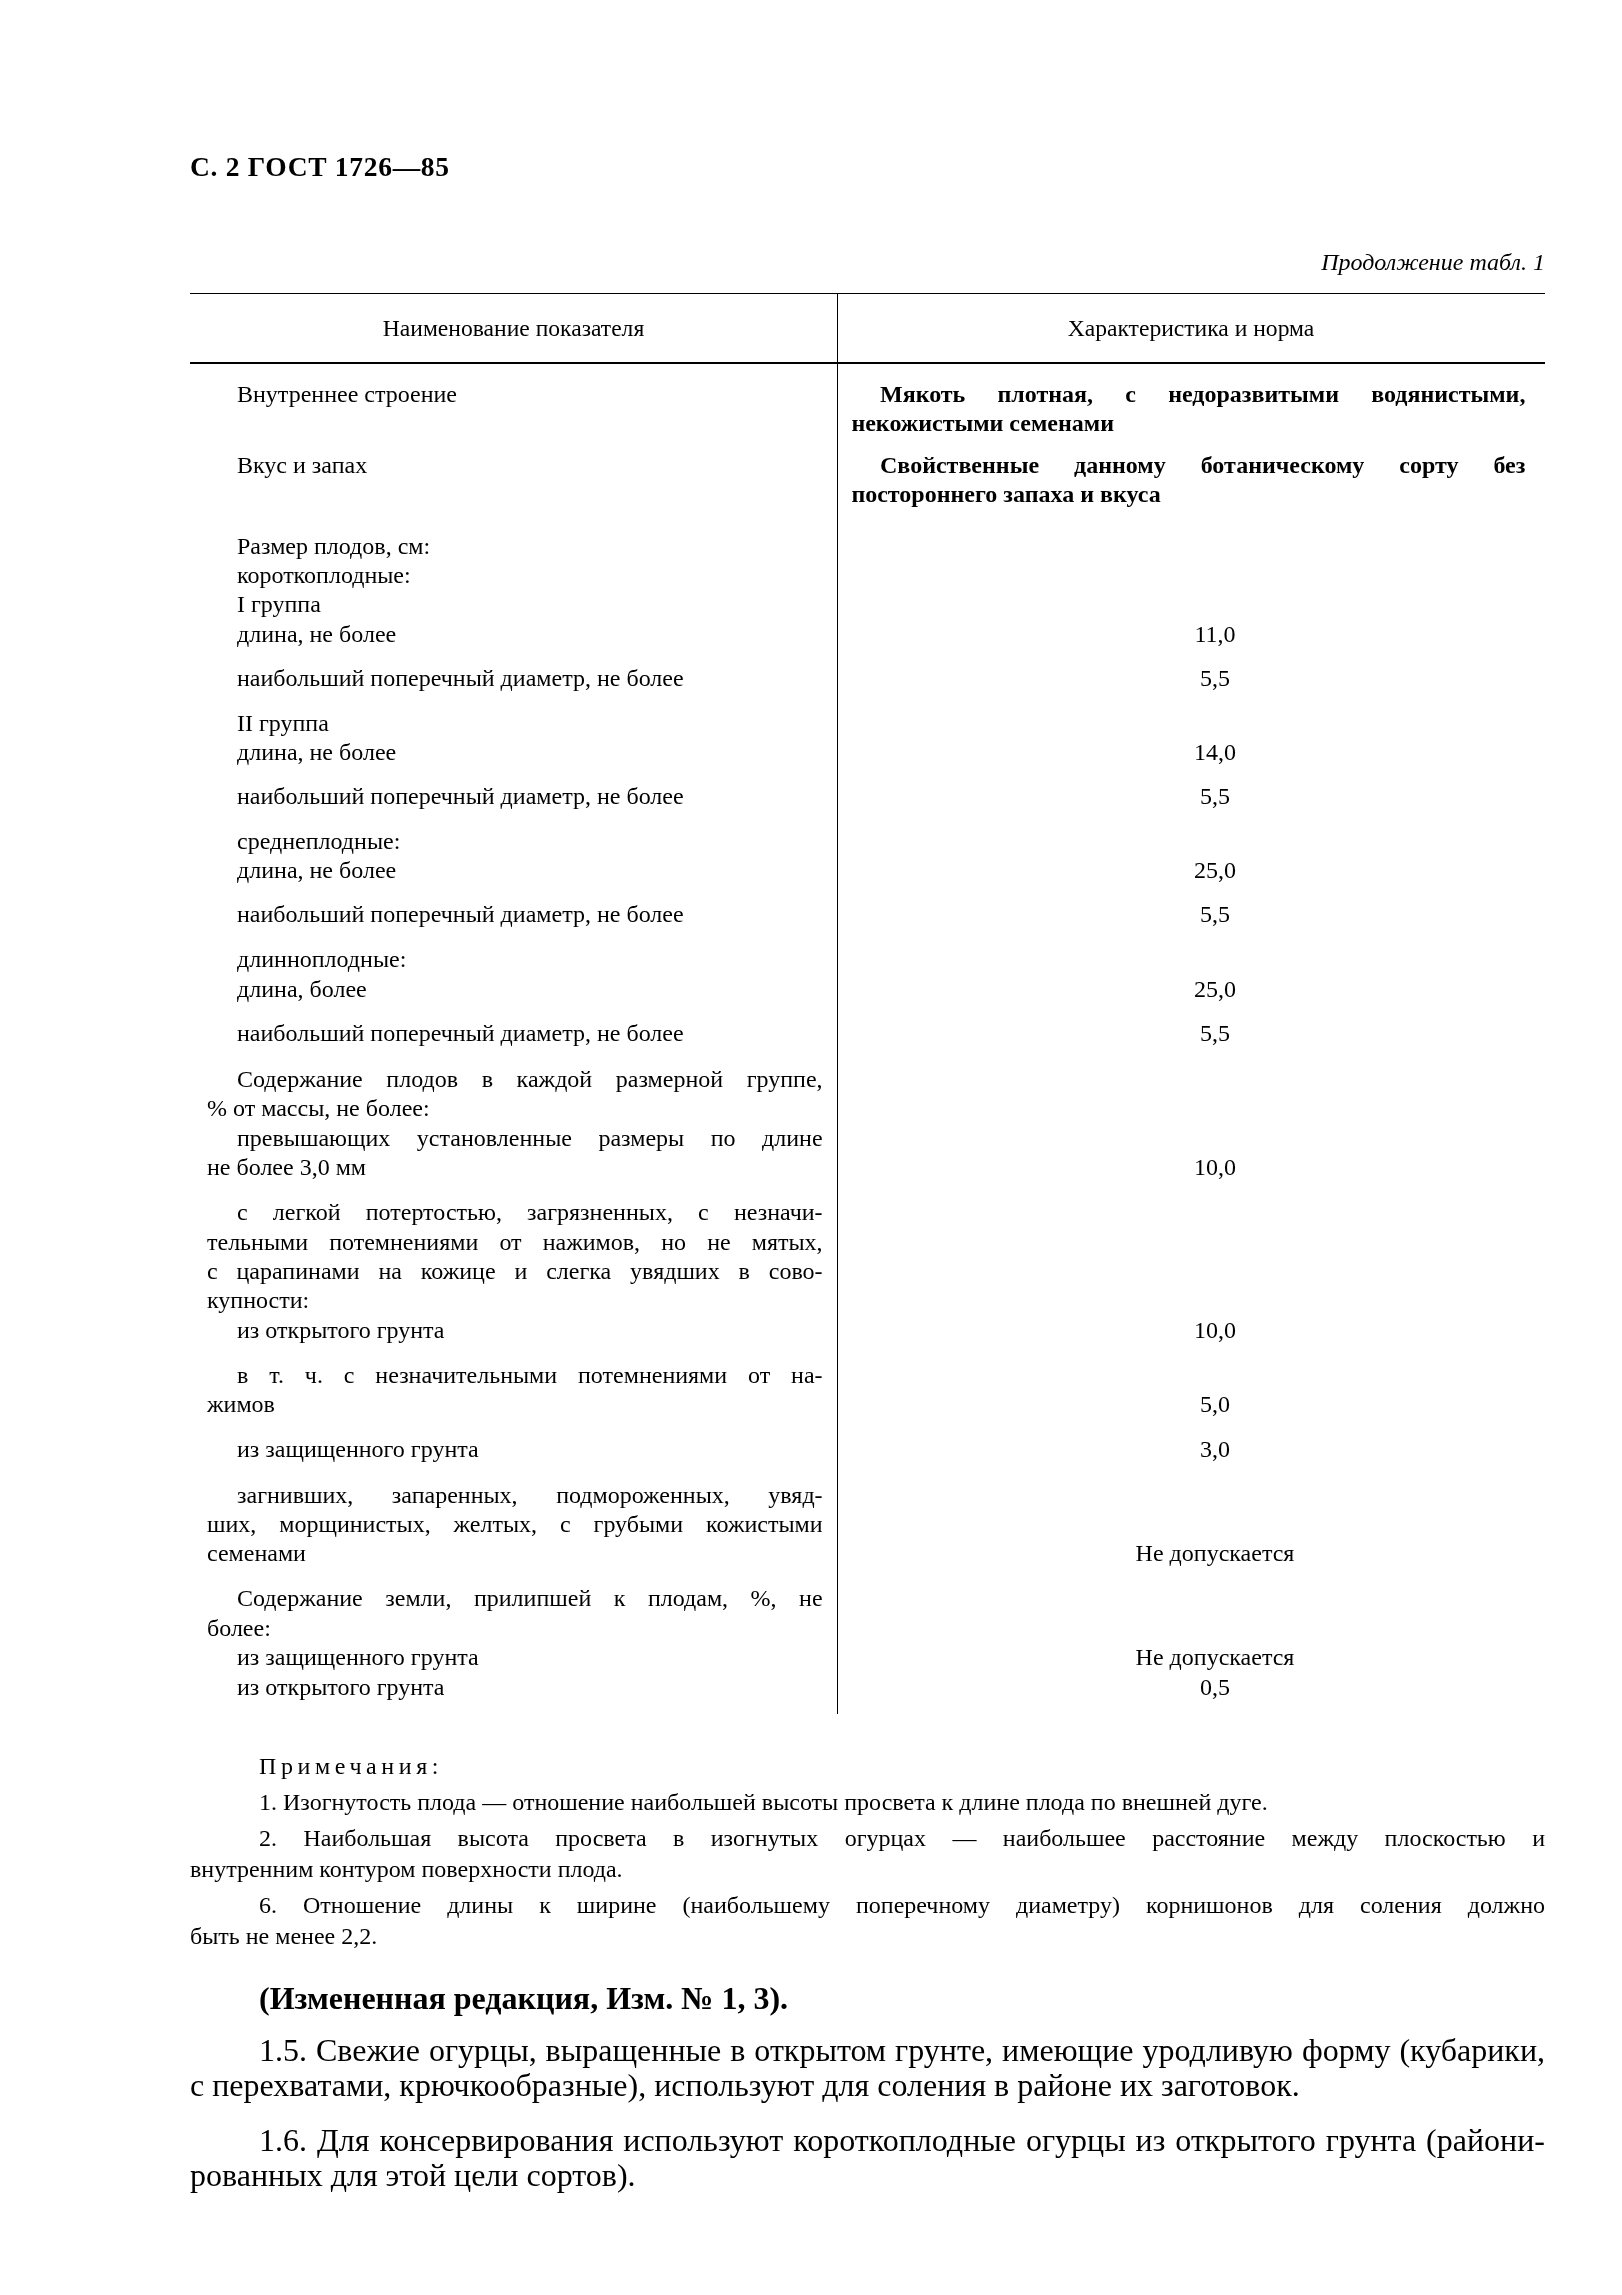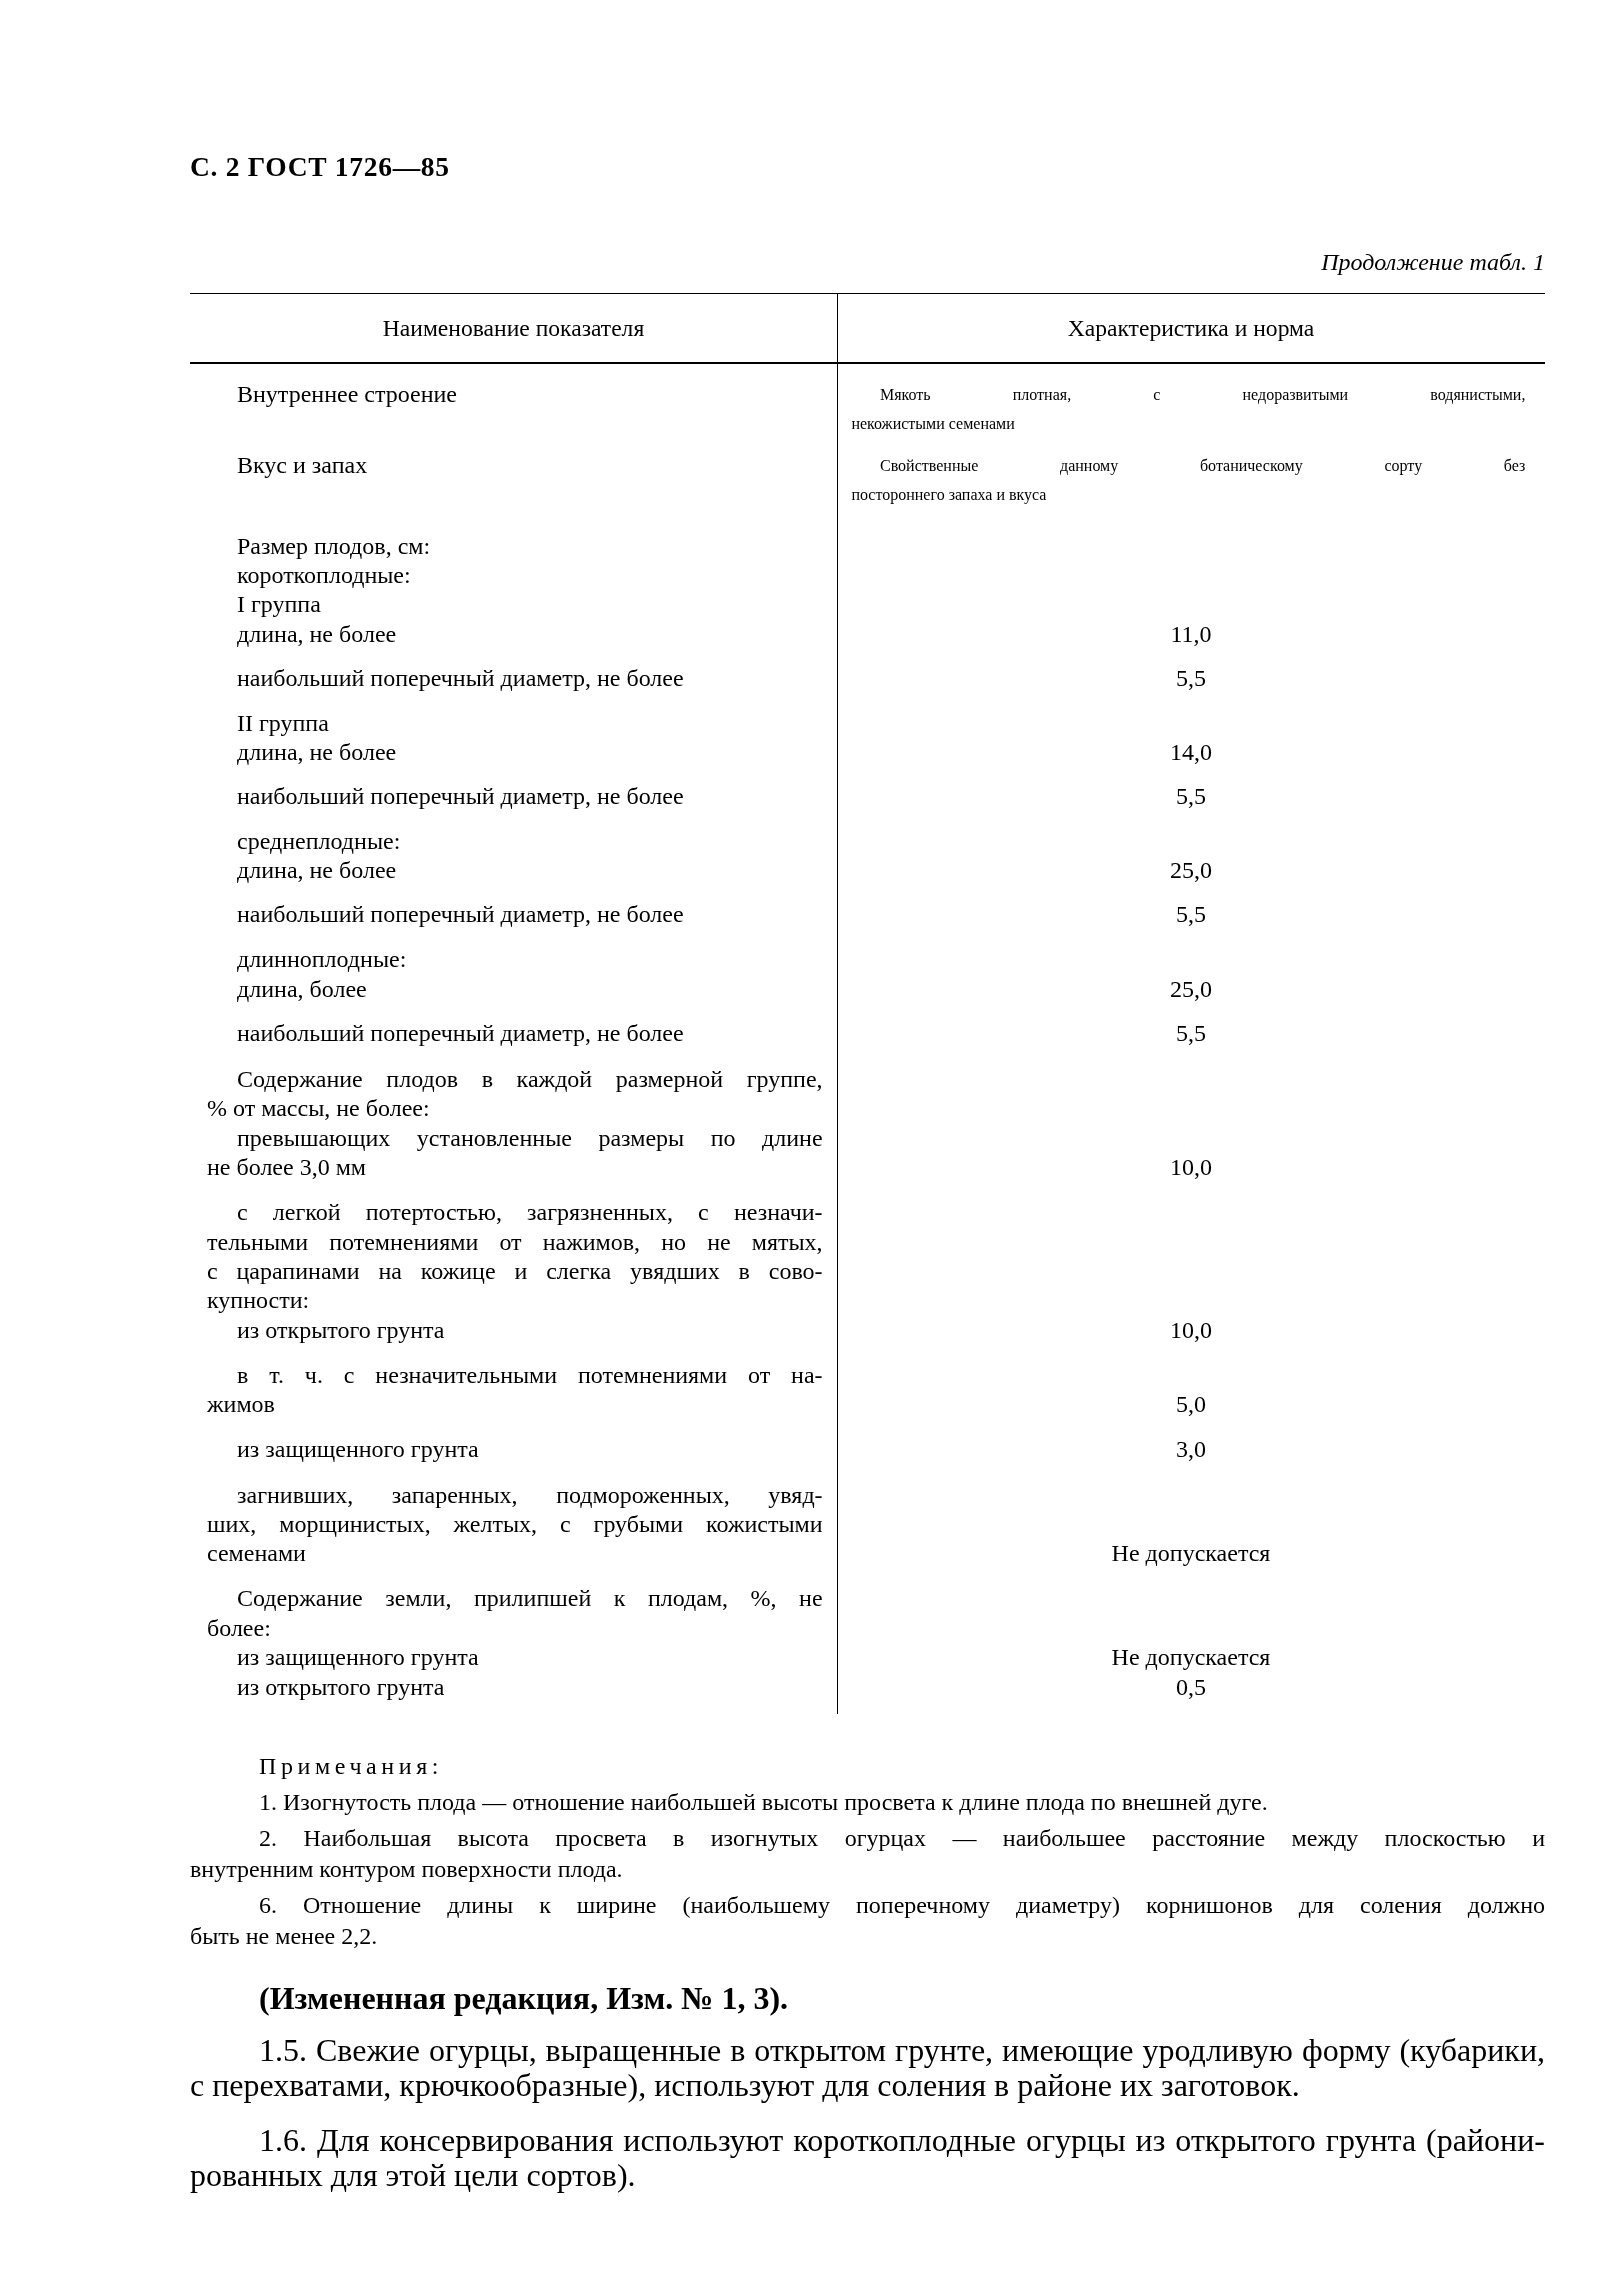--- a/index.html
+++ b/index.html
@@ -24,23 +24,23 @@
   .clw{width:647px;}
   .crw{width:708px;}
   .tbody{padding:15.7px 0 11.8px;}
   .row{display:flex;}
   .row.bottom{align-items:flex-end;}
   .row.top{align-items:flex-start;}
   .cl{width:647px;box-sizing:border-box;padding-right:14.4px;}
   .cr{width:708px;box-sizing:border-box;}
   .tl{font-size:24px;line-height:29.4px;padding-left:17px;}
   .tl.ind{padding-left:47px;}
-  .tr2{font-size:16px;line-height:29.4px;padding-left:14.4px;padding-right:19.6px;}
+  .tr2{font-size:24px;line-height:29.4px;padding-left:14.4px;padding-right:19.6px;font-weight:bold;}
   .tr2.ind{padding-left:43px;}
-  .val{font-size:24px;line-height:29.4px;text-align:center;width:100%;}
+  .val{font-size:24px;line-height:29.4px;text-align:center;width:100%;padding-left:24px;}
   .j{text-align:justify;text-align-last:justify;-moz-text-align-last:justify;}
 
   
   .notes{margin-top:37px;font-size:24px;line-height:31px;}
   .note-title{padding-left:69px;letter-spacing:4.6px;}
   .note-item{margin-top:5.2px;}
   .nl{padding-left:0;}
   .nl.ind{padding-left:69px;}
 
   

